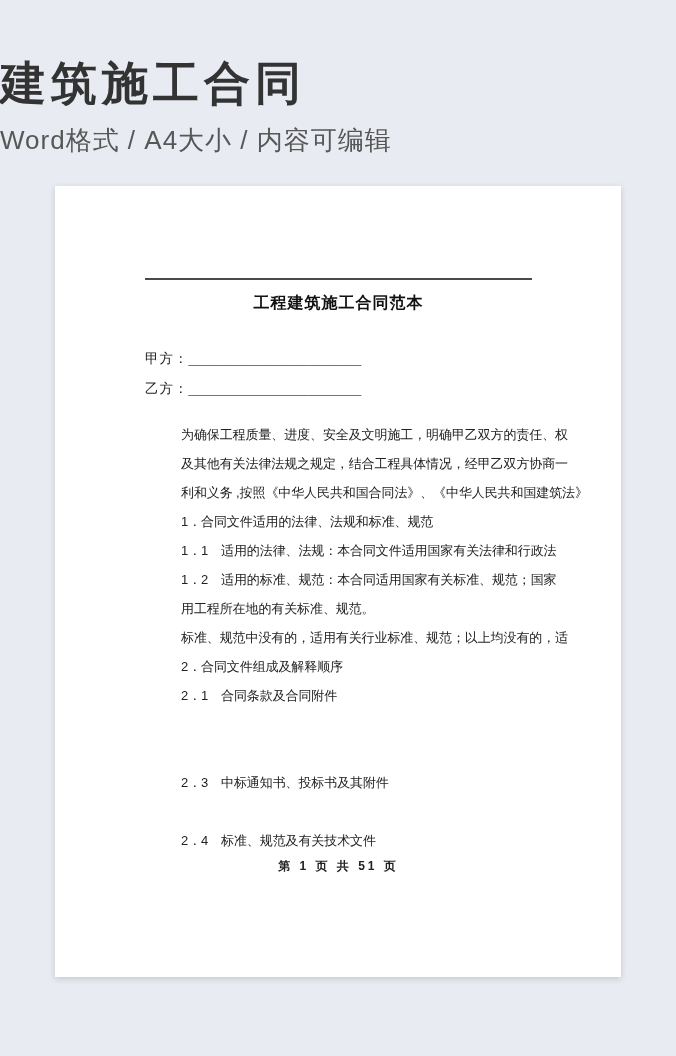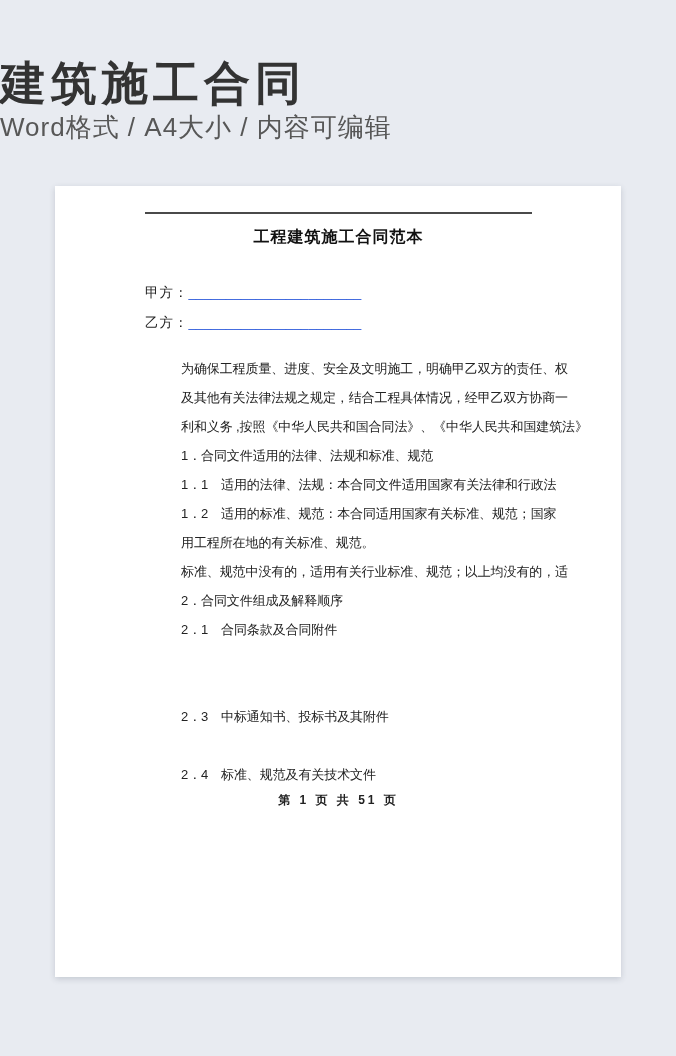--- a/index.html
+++ b/index.html
@@ -19,37 +19,37 @@
     text-align: left;
   }
   .hero-title {
     font-size: 46px;
     line-height: 54px;
     font-weight: 700;
     color: #333333;
     letter-spacing: 5px;
   }
   .hero-subtitle {
-    margin-top: 1px;
+    margin-top: 14px;
     font-size: 26px;
     line-height: 32px;
     font-weight: 400;
     color: #575757;
     letter-spacing: 1px;
   }
   
   .paper {
     position: absolute;
     left: 55px;
     top: 186px;
     width: 566px;
     height: 791px;
     background: #ffffff;
     box-shadow: 0 2px 6px rgba(40, 50, 70, 0.18);
-    padding: 26px 89px 0 90px;
+    padding: 92px 89px 0 90px;
   }
   .doc-divider {
     border-top: 2px solid #4a4a4a;
     height: 0;
   }
   .doc-title {
     margin-top: 12px;
     text-align: center;
     font-size: 16px;
     line-height: 22px;
@@ -59,21 +59,21 @@
   }
   .party-block { margin-top: 30px; }
   .party-line {
     height: 30px;
     line-height: 30px;
     font-size: 13.5px;
     color: #222222;
     white-space: nowrap;
   }
   .party-label { letter-spacing: 1px; }
-  .party-underline { color: #1d4ed8; letter-spacing: 0; }
+  .party-underline { color: #15803d; letter-spacing: 0; }
   .doc-body { margin-top: 16px; margin-left: 36px; }
   .doc-line {
     height: 29px;
     line-height: 29px;
     font-size: 13px;
     letter-spacing: -0.1px;
     color: #222222;
     white-space: nowrap;
   }
   .page-footer {

